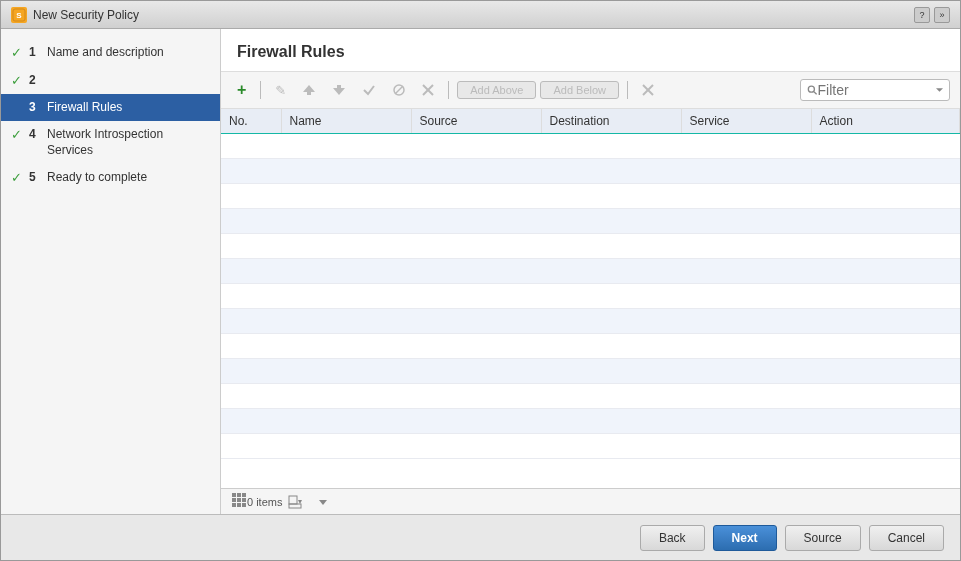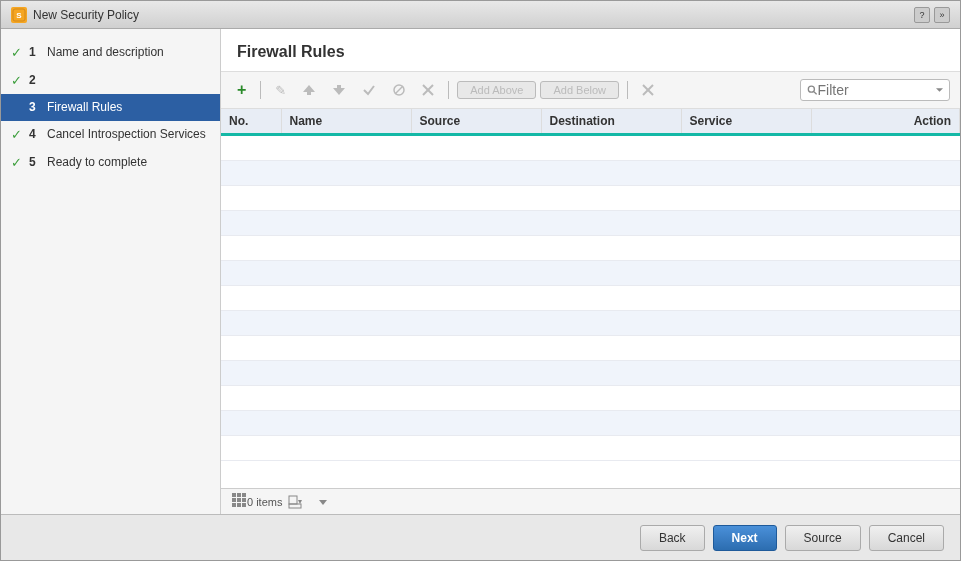--- a/index.html
+++ b/index.html
@@ -192,25 +192,25 @@
       overflow-y: auto;
       overflow-x: hidden;
     }
     table {
       width: 100%;
       border-collapse: collapse;
       font-size: 12px;
     }
     table th {
       background: #e8edf5;
-      border-bottom: 3px solid #14b8a6;
+      border-bottom: 1px solid #14b8a6;
       border-right: 1px solid #ddd;
       padding: 5px 8px;
       text-align: left;
-      font-weight: bold;
+      font-weight: normal;
       color: #333;
       position: sticky;
       top: 0;
     }
     table td {
       border-bottom: 1px solid #e8eaf0;
       padding: 5px 8px;
       color: #333;
     }
     table tr:nth-child(even) td {
@@ -263,21 +263,21 @@
       background: linear-gradient(to bottom, #4a90d9, #2c6db0);
       color: white;
       border-color: #1e5a9a;
       font-weight: bold;
     }
     .col-no { width: 60px; }
     .col-name { width: 130px; }
     .col-source { width: 130px; }
     .col-dest { width: 140px; }
     .col-service { width: 130px; }
-    .col-action { flex: 1; text-align: right; }
+    .col-action { flex: 1; }
   </style>
 </head>
 <body>
 
 <div class="dialog">
 
   <div class="titlebar">
     <div class="titlebar-left">
       <div class="titlebar-icon">
         <svg width="14" height="14" viewBox="0 0 14 14">
@@ -317,21 +317,21 @@
           <span class="check-icon" style="color:white;"> </span>
           <span class="step-num">3</span>
           <span class="item-label">Firewall Rules</span>
         </div>
       </div>
 
       <div class="sidebar-item">
         <div class="item-row">
           <span class="check-icon">✓</span>
           <span class="step-num">4</span>
-          <span class="item-label">Cancel Introspection Services</span>
+          <span class="item-label">Network Introspection Services</span>
         </div>
       </div>
 
       <div class="sidebar-item">
         <div class="item-row">
           <span class="check-icon">✓</span>
           <span class="step-num">5</span>
           <span class="item-label">Ready to complete</span>
         </div>
       </div>

